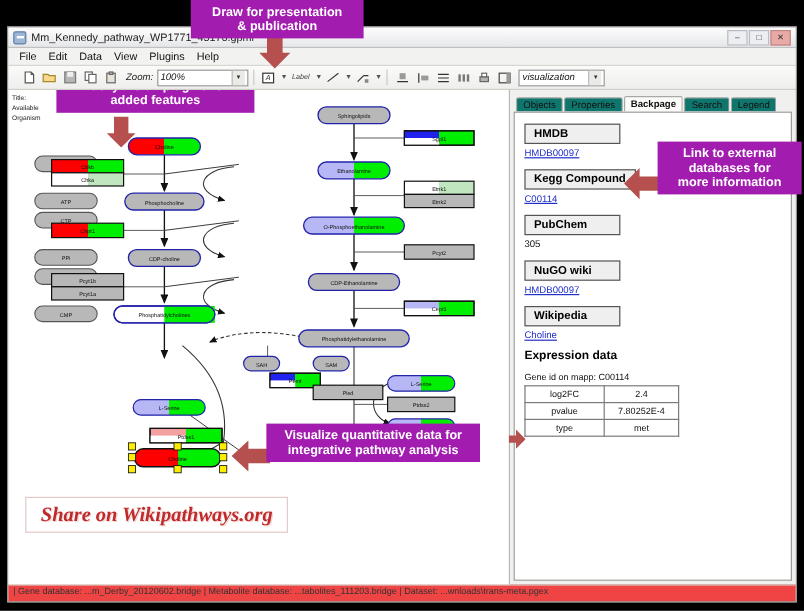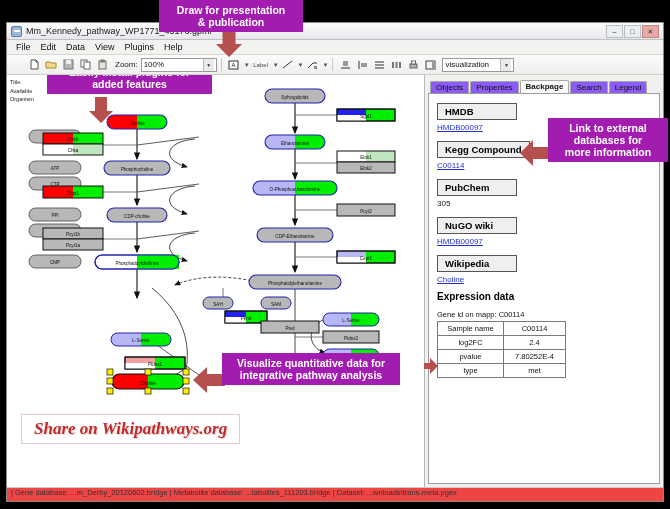--- a/index.html
+++ b/index.html
@@ -39,21 +39,21 @@
   
   .menubar{
     height:15px; background:#f2f2f0; border-bottom:1px solid #d6d6d2;
     display:flex; align-items:center; padding-left:4px; flex:none;
   }
   .menubar span{ font-size:9px; color:#111; padding:0 5px; }
   
   .toolbar{
     height:20px; background:linear-gradient(#fbfbfa,#eeeeec);
     border-bottom:1px solid #cfcfca;
-    display:flex; align-items:center; padding:0 19px; gap:1px; flex:none;
+    display:flex; align-items:center; padding:0 9px; gap:1px; flex:none;font-style:italic;
   }
   .tbtn{
     width:16px;height:16px;display:flex;align-items:center;justify-content:center;
     font-size:9px;color:#454545;
   }
   .tsep{ width:1px;height:13px;background:#cacaca;margin:0 3px; }
   .zlabel{ font-size:8px;color:#222;margin:0 2px 0 4px; }
   .combo{
     height:14px;border:1px solid #9a9a9a;background:#fff;
     display:flex;align-items:center;font-size:8px;color:#111;padding:0 2px;
@@ -73,21 +73,21 @@
     border-right:1px solid #b8b8b4;
   }
   .rightpane{
     width:238px; background:#f0f0ee; display:flex; flex-direction:column;
     padding:3px 2px 2px 2px; flex:none;
   }
   
   .tabs{ display:flex; align-items:flex-end; height:15px; padding-left:3px; flex:none; }
   .tab{
     font-size:8px;color:#111;padding:1px 5px;border:1px solid #a8a8a4;
-    border-bottom:none;background:#8b5cf6;margin-right:1px;border-radius:2px 2px 0 0;
+    border-bottom:none;background:#0f766e;margin-right:1px;border-radius:2px 2px 0 0;
   }
   .tab.active{ background:#fbfbf9; font-weight:bold; padding-bottom:2px; }
   .rpanel{
     flex:1; background:#fff; border:1px solid #9d9d99; margin:0 1px 1px 1px;
     padding:7px 8px; overflow:hidden; position:relative;
   }
   .dbhead{
     display:inline-block; border:1px solid #555; background:#efefef;
     font-size:9.5px; font-weight:bold; color:#000; padding:2px 7px;
     min-width:80px; margin-bottom:3px;
@@ -516,24 +516,20 @@
         <div>
           <div class="dbhead">Wikipedia</div>
           <a class="dblink" href="#">Choline</a>
         </div>
 
         <div class="exphead">Expression data</div>
         <div class="geneid">Gene id on mapp: C00114</div>
 
         <table class="exptab">
           <tbody>
-              <tr>
-            <td class="k">Sample name</td>
-            <td class="v">C00114</td>
-          </tr>
           <tr>
             <td class="k">log2FC</td>
             <td class="v">2.4</td>
           </tr>
           <tr>
             <td class="k">pvalue</td>
             <td class="v">7.80252E-4</td>
           </tr>
           <tr>
             <td class="k">type</td>

